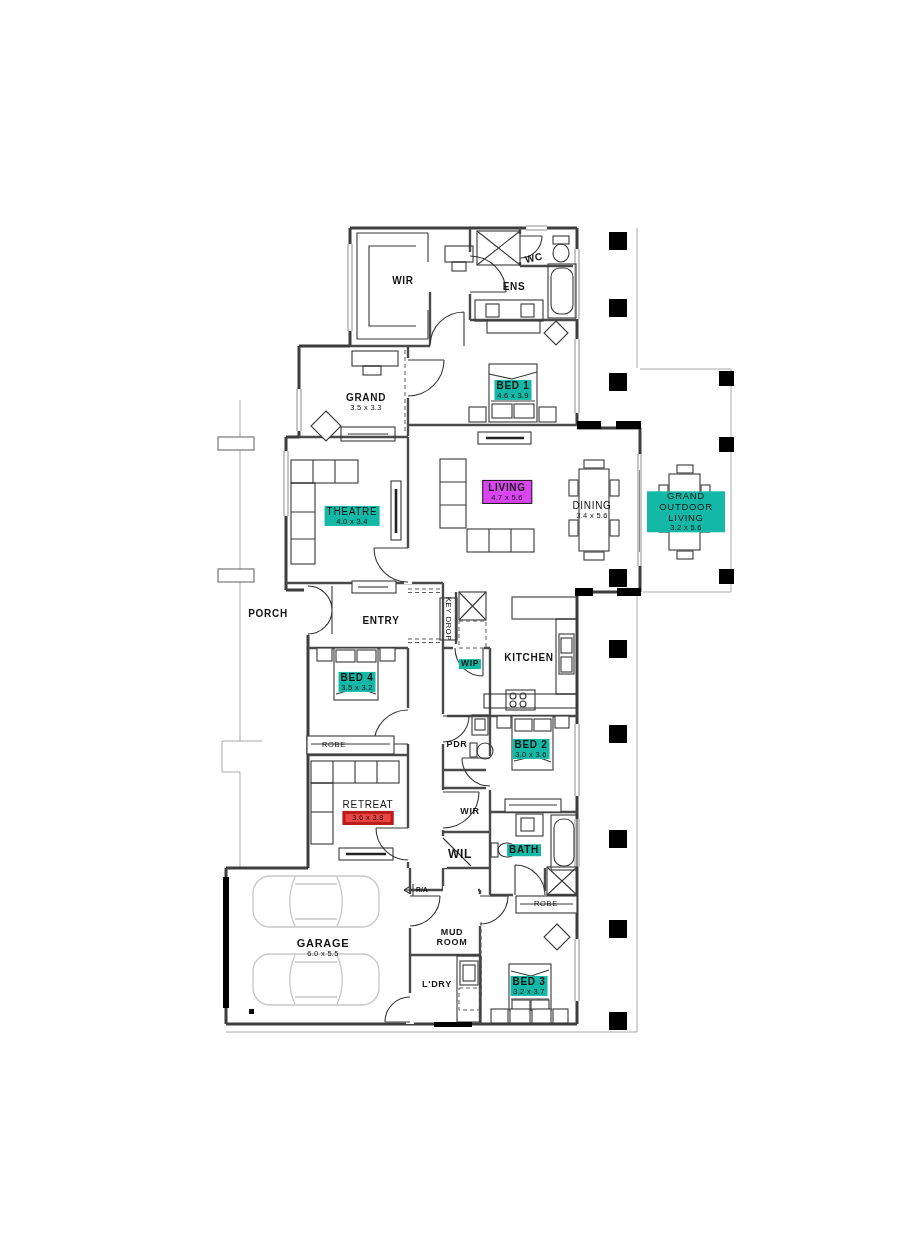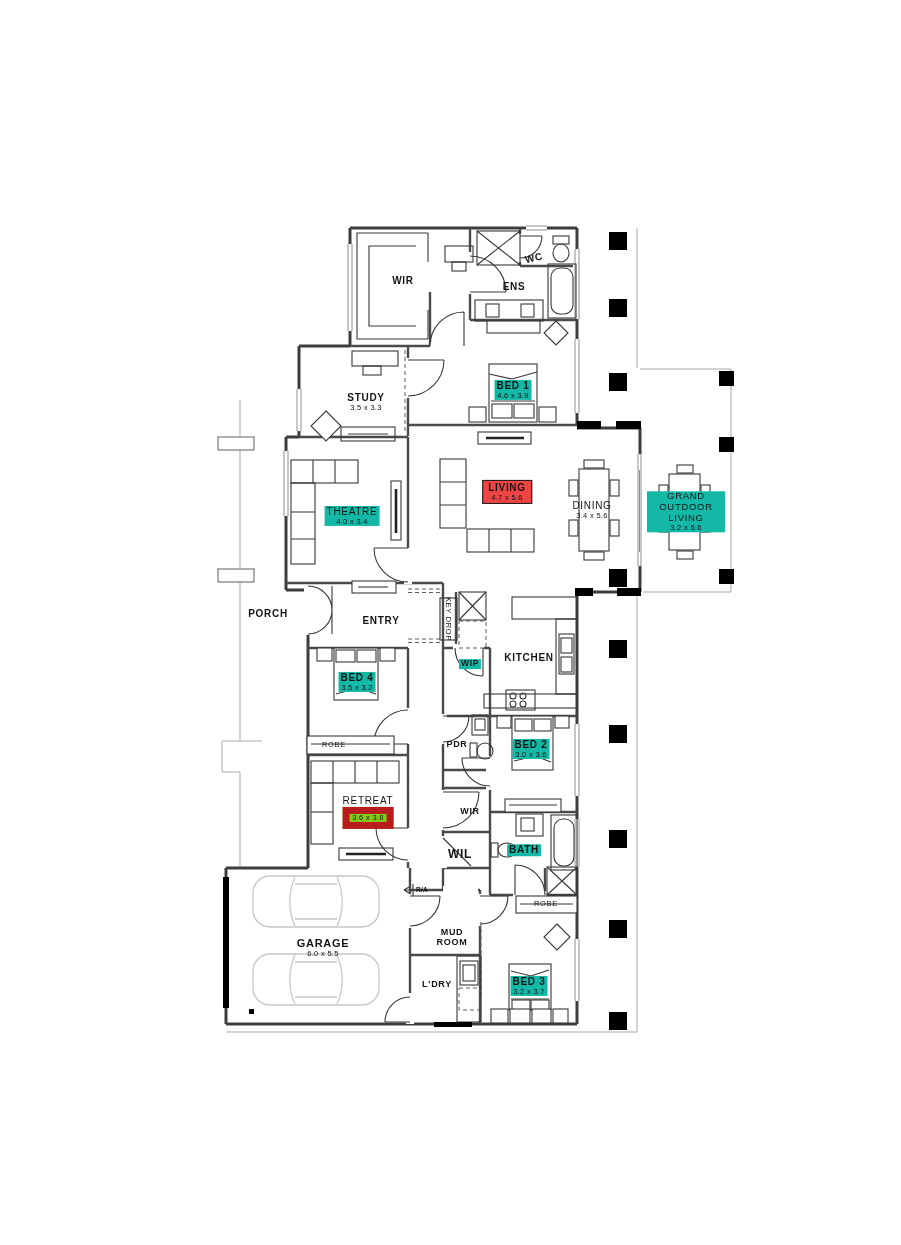--- a/index.html
+++ b/index.html
@@ -17,22 +17,22 @@
   .col{fill:#fff;stroke:#787878;stroke-width:1.2;}
   .dash{stroke:#5d5d5d;stroke-width:1;fill:none;stroke-dasharray:4 3;}
   .car{stroke:#c7c7c7;stroke-width:1.3;fill:none;}
   .thick{stroke:#222;stroke-width:2.6;fill:none;}
   .lbl{position:absolute;transform:translate(-50%,-50%);text-align:center;color:#141414;
        white-space:nowrap;line-height:1.15;z-index:3;}
   .lbl .n{display:block;font-size:10px;font-weight:700;letter-spacing:.7px;}
   .lbl .n.light{font-weight:400;}
   .lbl .d{display:block;font-size:7.5px;font-weight:400;letter-spacing:.3px;text-align:center;}
   .bg{background:#14b8a6;padding:0 2px;}
-  .boxed{border:1.2px solid #1d1d1d;background:#ef4444;padding:1px 5px;}
-  .dbox{border:7px solid #b91c1c;background:#84cc16;padding:0 2px;display:inline-block;}
+  .boxed{border:1.2px solid #1d1d1d;background:#d946ef;padding:1px 5px;}
+  .dbox{border:3px solid #b91c1c;background:#ef4444;padding:0 2px;display:inline-block;}
   .wrapped{white-space:normal;width:74px;}
   .mudw{white-space:normal;width:48px;}
   .rot90{transform:translate(-50%,-50%) rotate(90deg);}
   .tilt{transform:translate(-50%,-50%) rotate(-14deg);}
   .tiny .n{font-size:6.5px;letter-spacing:.2px;font-weight:700;}
 </style>
 </head>
 <body>
 
 <div id="stage">
@@ -312,21 +312,21 @@
   <span class="n">ENS</span>
 </div>
 <div class="lbl tilt" style="left:534px;top:258px">
   <span class="n">WC</span>
 </div>
 <div class="lbl bg" style="left:513px;top:390px">
   <span class="n">BED 1</span>
   <span class="d">4.6 x 3.9</span>
 </div>
 <div class="lbl" style="left:366px;top:402px">
-  <span class="n">STUDY</span>
+  <span class="n">GRAND</span>
   <span class="d">3.5 x 3.3</span>
 </div>
 <div class="lbl bg" style="left:352px;top:516px">
   <span class="n light">THEATRE</span>
   <span class="d">4.0 x 3.4</span>
 </div>
 <div class="lbl boxed" style="left:507px;top:492px">
   <span class="n">LIVING</span>
   <span class="d">4.7 x 5.6</span>
 </div>

